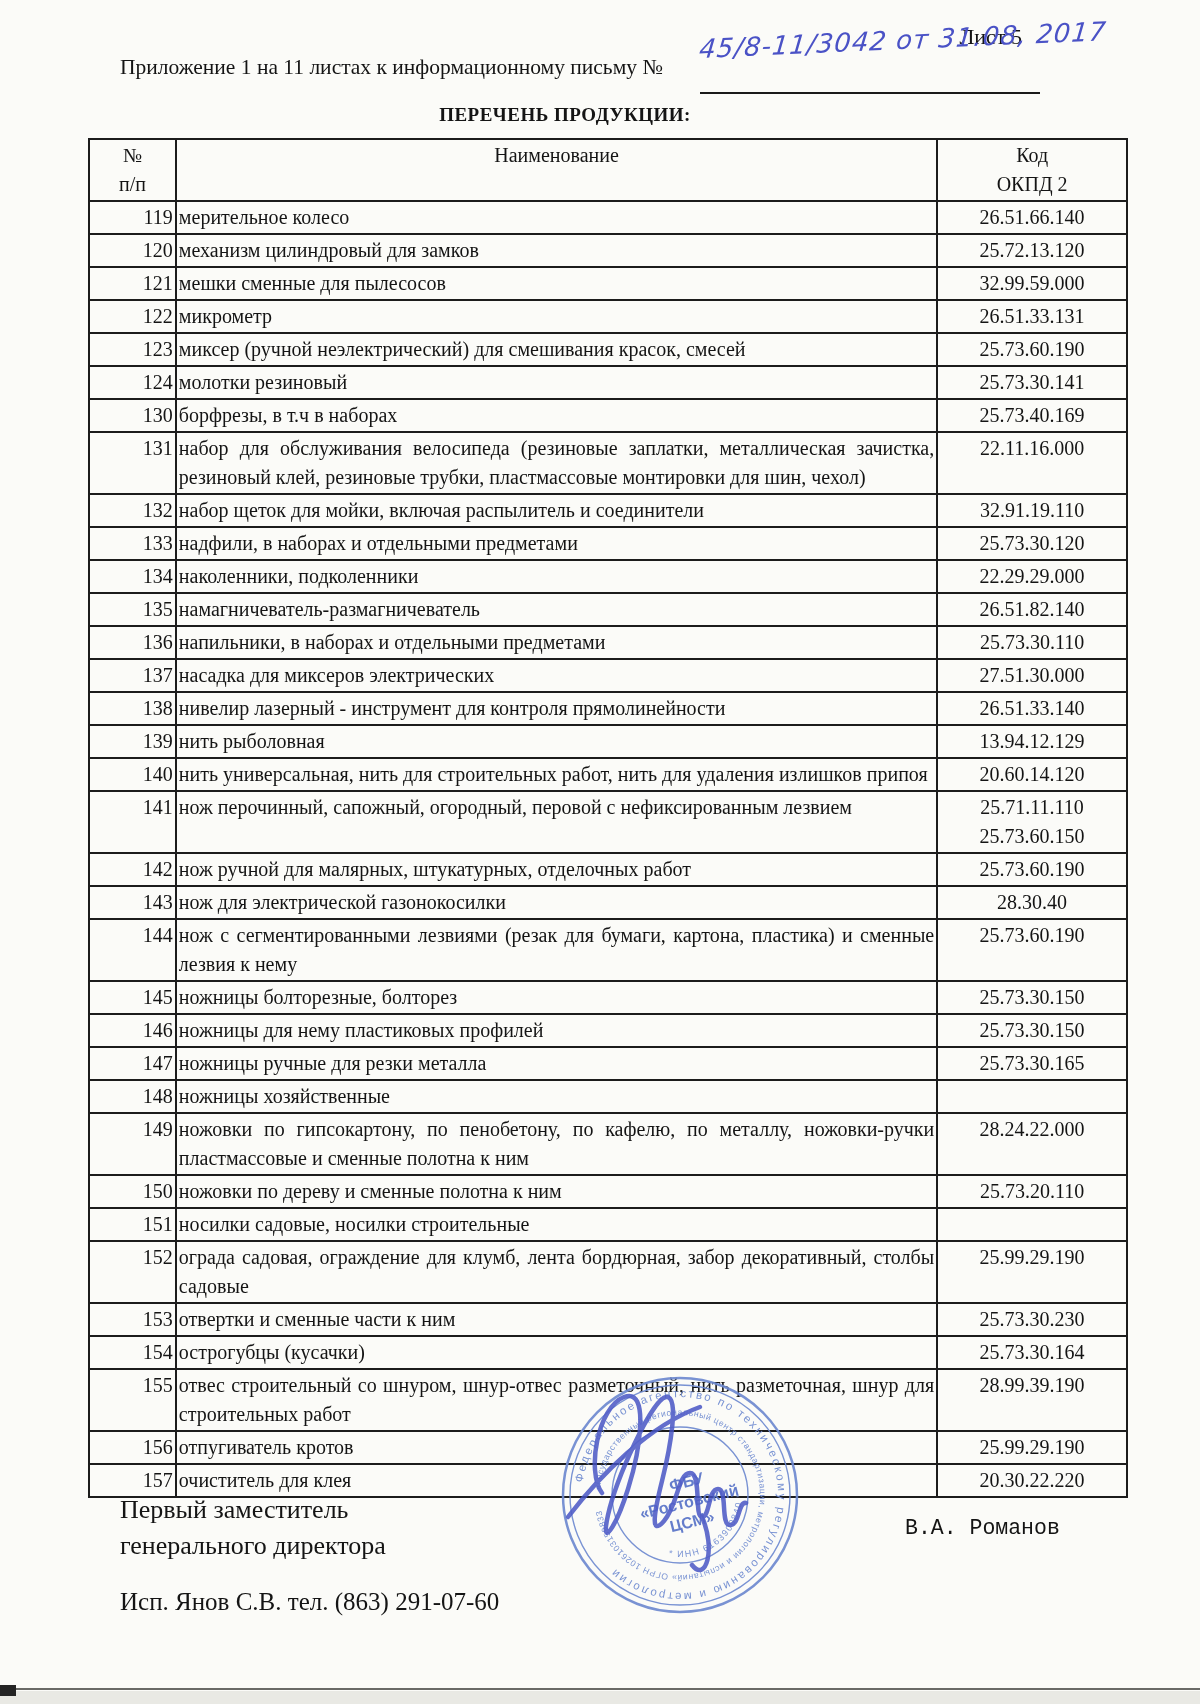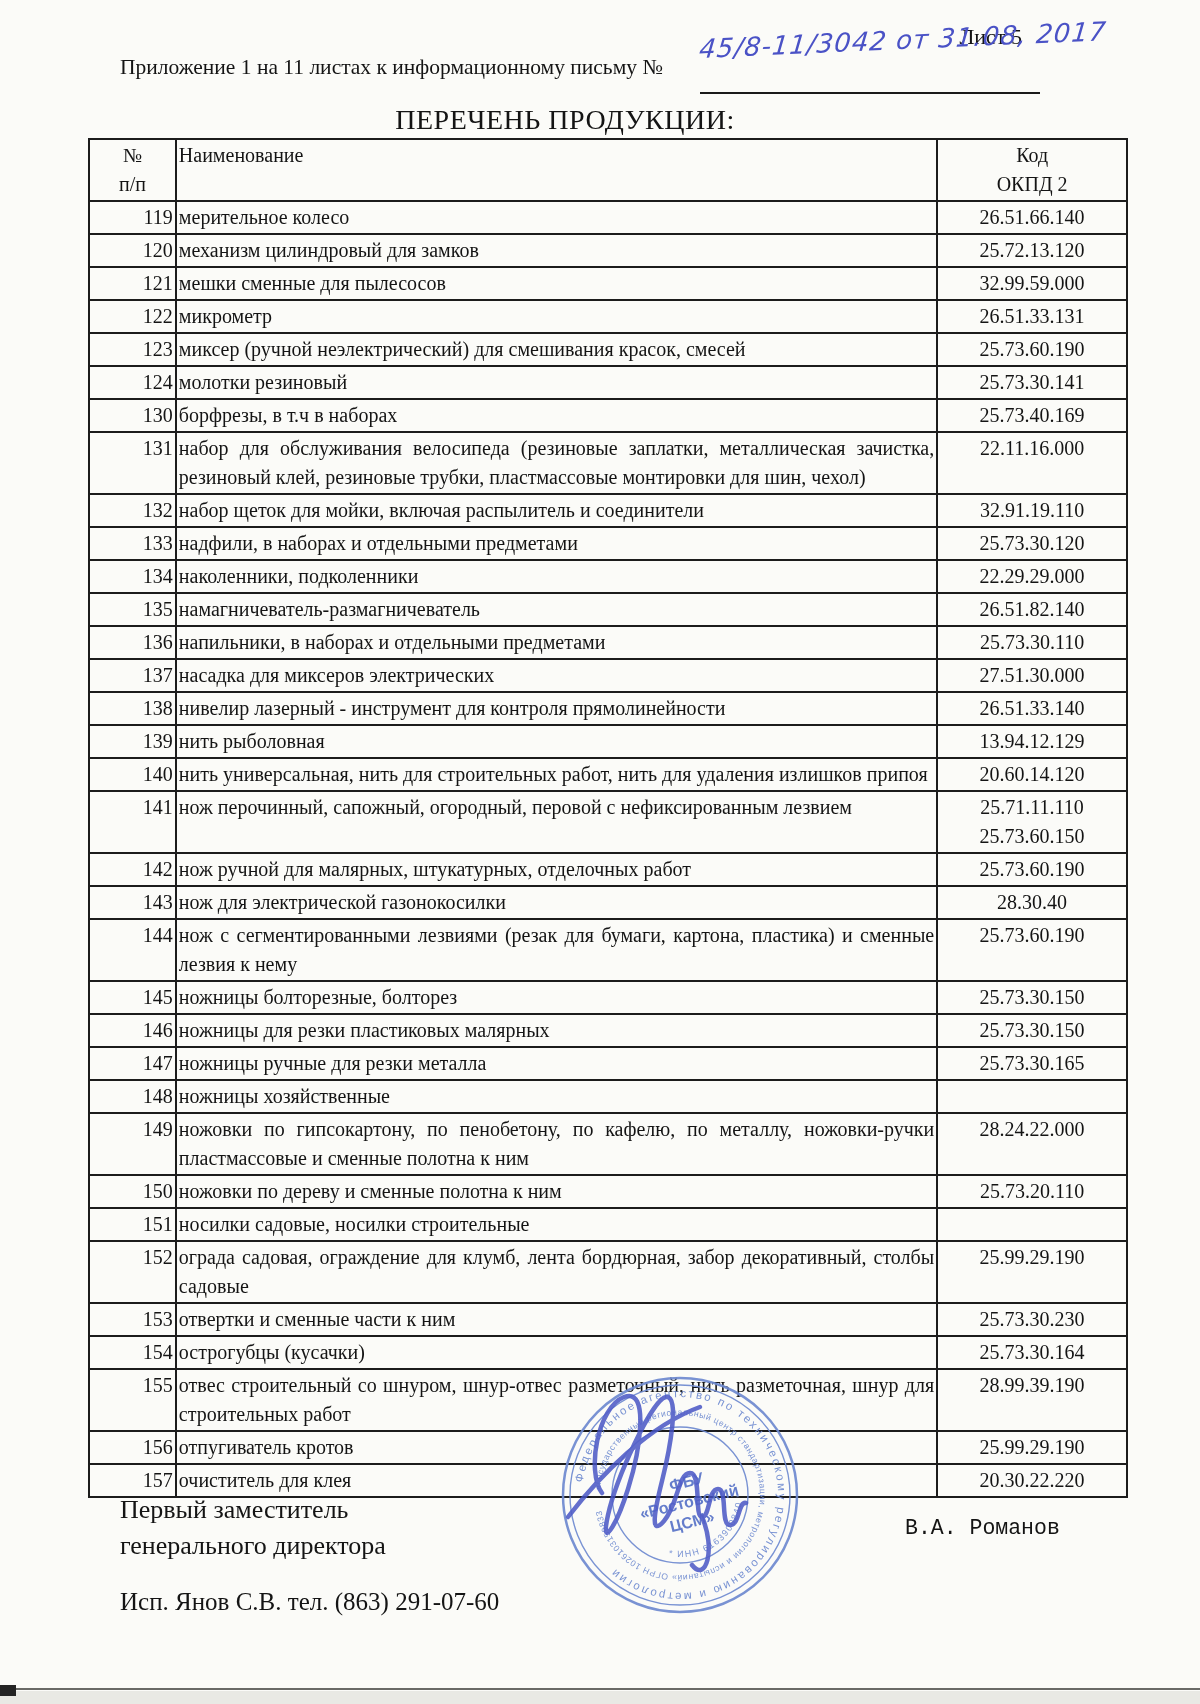--- a/index.html
+++ b/index.html
@@ -31,37 +31,37 @@
     transform:rotate(-2.5deg) skewX(-8deg);
     transform-origin:left bottom;
     white-space:nowrap;
   }
   .hand-underline{
     position:absolute; top:92px; left:700px; width:340px; height:2px;
     background:#1a1a1a;
   }
   .doc-title{
     position:absolute; top:104px; left:0; right:70px;
-    text-align:center; font-size:28px; letter-spacing:0.5px;
+    text-align:center; font-size:19px; letter-spacing:0.5px;font-weight:bold;
   }
   
   .table-wrap{ position:absolute; top:138px; left:88px; width:1040px; }
   table.products{
     width:100%; border-collapse:collapse;
     font-size:20px;
   }
   table.products td, table.products th{
     border:2px solid #1c1c1c;
     line-height:29px;
     padding:1px 2px;
     font-weight:normal;
     vertical-align:top;
   }
   th.h-num, th.h-code{ white-space:pre-line; text-align:center; }
-  th.h-name{ text-align:left; vertical-align:middle; }
+  th.h-name{ text-align:center; vertical-align:middle; }
   col.c-num{ width:87px; }
   col.c-name{ width:763px; }
   col.c-code{ width:190px; }
   td.num-cell{ text-align:right; }
   td.name-cell{ text-align:justify; padding-left:14px; padding-right:10px; }
   td.code-cell{ text-align:center; white-space:pre-line;font-family:Liberation Serif, serif; }
   
   .position-block{
     position:absolute; left:120px; top:1492px;
     font-size:26px; line-height:36px;
@@ -215,21 +215,21 @@
             <td class="name-cell">нож с сегментированными лезвиями (резак для бумаги, картона, пластика) и сменные лезвия к нему</td>
             <td class="code-cell">25.73.60.190</td>
           </tr>
           <tr>
             <td class="num-cell">145</td>
             <td class="name-cell">ножницы болторезные, болторез</td>
             <td class="code-cell">25.73.30.150</td>
           </tr>
           <tr>
             <td class="num-cell">146</td>
-            <td class="name-cell">ножницы для резки пластиковых малярных</td>
+            <td class="name-cell">ножницы для нему пластиковых профилей</td>
             <td class="code-cell">25.73.30.150</td>
           </tr>
           <tr>
             <td class="num-cell">147</td>
             <td class="name-cell">ножницы ручные для резки металла</td>
             <td class="code-cell">25.73.30.165</td>
           </tr>
           <tr>
             <td class="num-cell">148</td>
             <td class="name-cell">ножницы хозяйственные</td>

